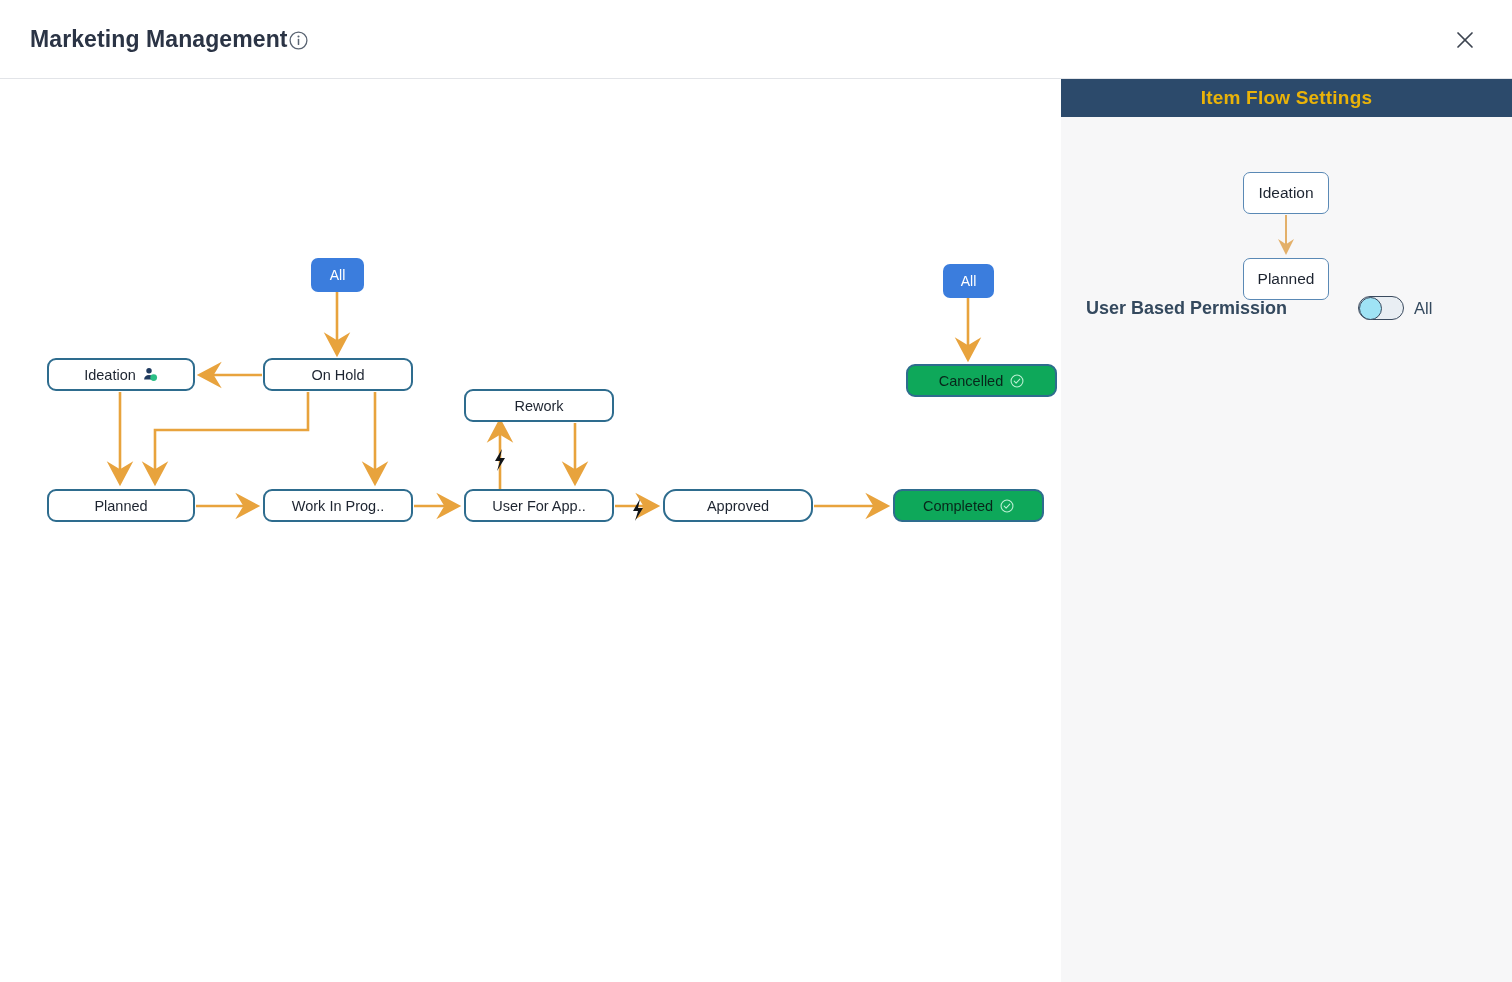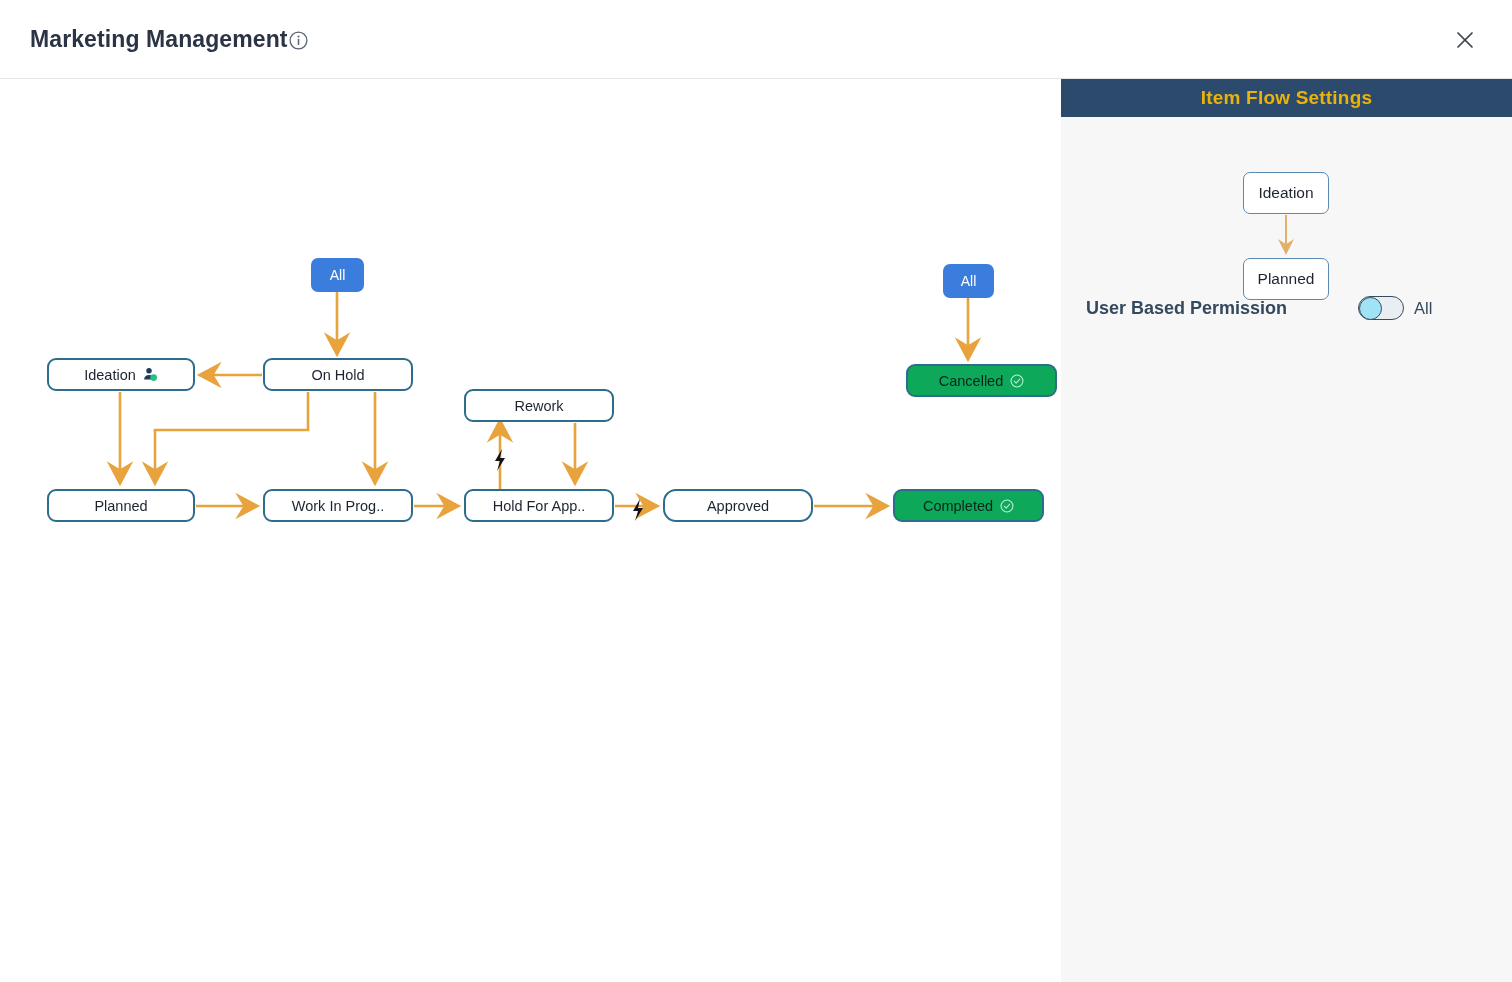--- a/index.html
+++ b/index.html
@@ -225,21 +225,21 @@
 
     <div class="node" style="left:47px; top:410px; width:148px; height:33px;">
       <span>Planned</span>
     </div>
 
     <div class="node" style="left:263px; top:410px; width:150px; height:33px;text-align:center;">
       <span>Work In Prog..</span>
     </div>
 
     <div class="node" style="left:464px; top:410px; width:150px; height:33px;">
-      <span>Hold For App..</span>
+      <span>User For App..</span>
     </div>
 
     <div class="node" style="left:663px; top:410px; width:150px; height:33px;border-radius:13px;">
       <span>Approved</span>
     </div>
 
     <div class="node green" style="left:893px; top:410px; width:151px; height:33px;">
       <span>Completed</span>
       <svg width="14" height="14" viewBox="0 0 16 16">
         <circle cx="8" cy="8" r="6.8" fill="none" stroke="#bdf0d4" stroke-width="1.2"></circle>

